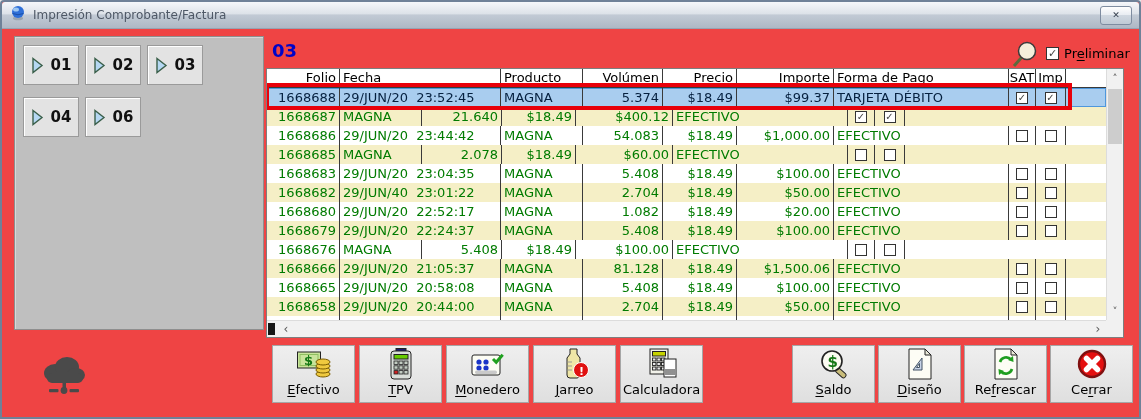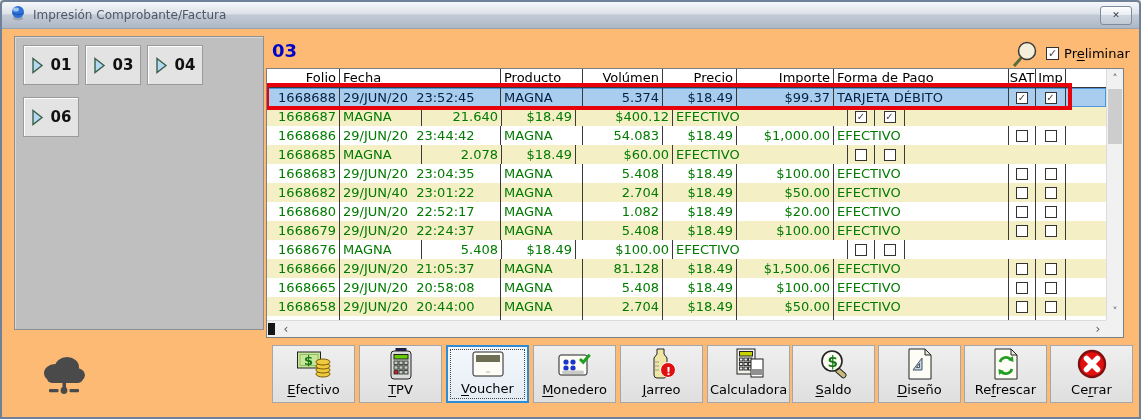--- a/index.html
+++ b/index.html
@@ -1,17 +1,17 @@
 <!DOCTYPE html>
 <html><head>
 <meta charset="utf-8">
 <style>
   html,body{margin:0;padding:0;}
   body{width:1141px;height:419px;overflow:hidden;font-family:"DejaVu Sans",sans-serif;background:#E8E8E8;}
-  #win{position:relative;width:1137px;height:415px;border:2px solid #6F8198;background:#fdba74;border-radius:4px 4px 0 0;}
+  #win{position:relative;width:1137px;height:415px;border:2px solid #6F8198;background:#ef4444;border-radius:4px 4px 0 0;}
 
   
   .titlebar{position:absolute;left:0;top:0;right:0;height:26px;
     background:linear-gradient(#F5F7FA 0%,#DDE2E9 45%,#C2CAD5 50%,#AEB8C5 100%);
     border-bottom:1px solid #97A2B2;display:flex;align-items:center;padding:0 8px;border-radius:3px 3px 0 0;}
   .title-text{font-size:12px;color:#4E5866;margin-left:7px;}
   .win-close{position:absolute;right:7px;top:4px;width:30px;height:17px;
     background:linear-gradient(#FEFEFE,#E9EDF2 45%,#CFD7E0 50%,#C0CAD5);
     border:1px solid #7E8CA0;border-radius:3px;font-size:9px;color:#36404E;
     display:flex;align-items:center;justify-content:center;cursor:default;line-height:1;}
@@ -106,20 +106,26 @@
       <button class="pump-btn">
         <svg width="13" height="17" viewBox="0 0 13 17">
           <polygon points="2,1.5 11,8.5 2,15.5" fill="#B5D8F3" stroke="#3A5F4A" stroke-width="1.4"></polygon>
         </svg>
         <span>01</span>
       </button>
       <button class="pump-btn">
         <svg width="13" height="17" viewBox="0 0 13 17">
           <polygon points="2,1.5 11,8.5 2,15.5" fill="#B5D8F3" stroke="#3A5F4A" stroke-width="1.4"></polygon>
         </svg>
+        <span>02</span>
+      </button>
+      <button class="pump-btn">
+        <svg width="13" height="17" viewBox="0 0 13 17">
+          <polygon points="2,1.5 11,8.5 2,15.5" fill="#B5D8F3" stroke="#3A5F4A" stroke-width="1.4"></polygon>
+        </svg>
         <span>03</span>
       </button>
       <button class="pump-btn">
         <svg width="13" height="17" viewBox="0 0 13 17">
           <polygon points="2,1.5 11,8.5 2,15.5" fill="#B5D8F3" stroke="#3A5F4A" stroke-width="1.4"></polygon>
         </svg>
         <span>04</span>
       </button>
       <button class="pump-btn">
         <svg width="13" height="17" viewBox="0 0 13 17">
@@ -428,30 +434,20 @@
               <rect x="18" y="17.8" width="4" height="3.4"></rect>
             <rect x="13" y="22.6" width="4" height="3.4"></rect>
               <rect x="18" y="22.6" width="4" height="3.4"></rect>
           </g>
           <rect x="8" y="22.6" width="4" height="3.4" fill="#CC2222" stroke="#222" stroke-width="0.8"></rect>
         </svg>
       </span>
       <span class="tb-label"><u>T</u><span>P</span><span>V</span></span>
     </button>
 
-    <button class="tb-btn focused">
-      <span class="ico">
-        <svg width="36" height="27" viewBox="0 0 36 27">
-          <rect x="3" y="1" width="30" height="24" rx="2" fill="#FDFDF5" stroke="#222"></rect>
-          <rect x="6" y="4" width="24" height="7" fill="#6E6E54"></rect>
-          <rect x="16" y="20" width="4" height="2" fill="#D8D8C8"></rect>
-        </svg>
-      </span>
-      <span class="tb-label"><u>V</u><span>o</span><span>u</span><span>c</span><span>h</span><span>e</span><span>r</span></span>
-    </button>
 
     <button class="tb-btn">
       <span class="ico">
         <svg width="36" height="28" viewBox="0 0 36 28">
           <rect x="2" y="4" width="28" height="20" rx="2" fill="#FCFCF4" stroke="#222"></rect>
           <circle cx="9" cy="11" r="2.6" fill="#1A35C8"></circle>
             <circle cx="16" cy="11" r="2.6" fill="#1A35C8"></circle>
           <circle cx="9" cy="17" r="2.6" fill="#1A35C8"></circle>
             <circle cx="16" cy="17" r="2.6" fill="#1A35C8"></circle>
           <rect x="5" y="19.5" width="22" height="3.5" rx="1.7" fill="#C9C9C9"></rect>

